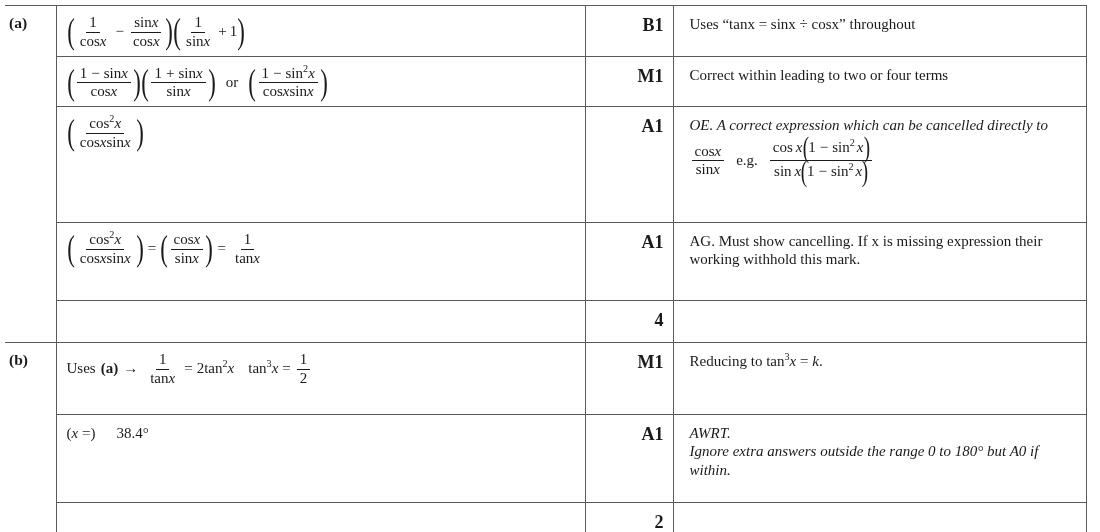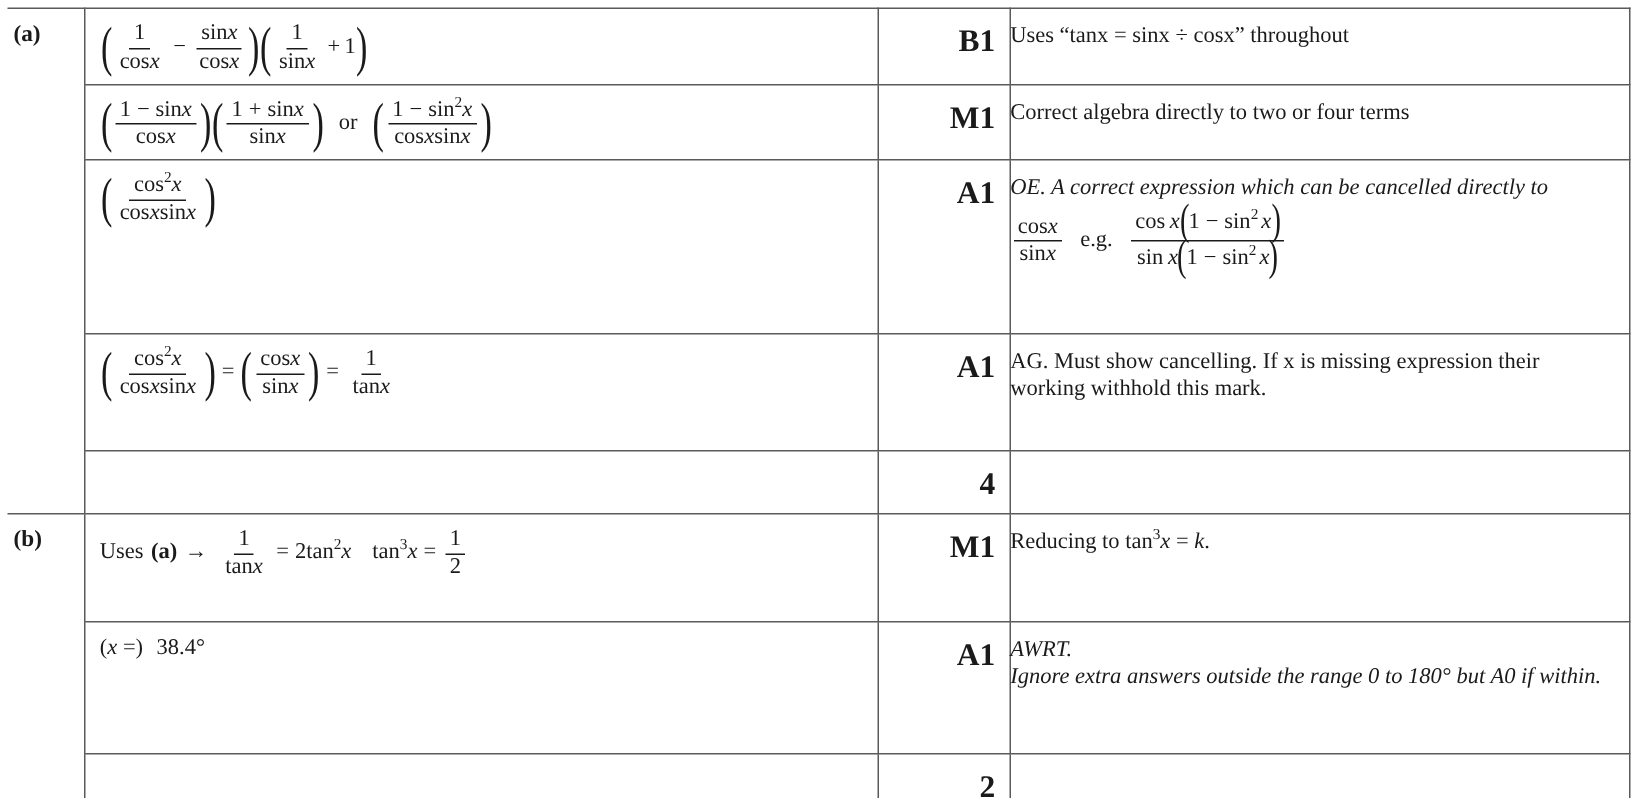--- a/index.html
+++ b/index.html
@@ -55,25 +55,25 @@
   }
 
   td.work-cell {
     padding: 9px 6px 6px 10px;
     font-size: 15px;
   }
   td.mark-cell {
     text-align: right;
     padding: 9px 9px 6px 4px;
     font-weight: bold;
-    font-size: 21px;
+    font-size: 18px;
     white-space: nowrap;
   }
   td.notes-cell {
-    padding: 9px 8px 6px 0;
+    padding: 9px 8px 6px 16px;
     font-size: 15px;
     line-height: 1.22;
     margin-left: 46px;
   }
 
   
   .math {
     display: inline-block;
     vertical-align: middle;
     font-family: "Liberation Serif", "DejaVu Serif", serif;
@@ -211,21 +211,21 @@
               <span class="paren">(</span>
               <span class="frac">
                 <span class="num"><span>1</span><span class="op">−</span><span class="fnc">sin</span><span class="sup">2</span><span class="ital">x</span></span>
                 <span class="den"><span class="fnc">cos</span><span class="ital">x</span><span class="fnc">sin</span><span class="ital">x</span></span>
               </span>
               <span class="paren">)</span>
             </span>
           </span>
         </td>
         <td class="mark-cell">M1</td>
-        <td class="notes-cell">Correct algebra directly to two or four terms</td>
+        <td class="notes-cell">Correct within leading to two or four terms</td>
       </tr>
 
       <tr>
         <td class="work-cell" style="height:100px">
           <span class="math">
             <span class="mrow">
               <span class="paren">(</span>
               <span class="frac">
                 <span class="num"><span class="fnc">cos</span><span class="sup">2</span><span class="ital">x</span></span>
                 <span class="den"><span class="fnc">cos</span><span class="ital">x</span><span class="fnc">sin</span><span class="ital">x</span></span>
@@ -326,21 +326,21 @@
         <td class="notes-cell">
           <span>Reducing to <span class="fnc">tan</span><span class="sup">3</span><span class="ital">x</span> = <span class="ital">k</span>.</span>
         </td>
       </tr>
 
       <tr>
         <td class="work-cell" style="height:72px">
           <span class="math">
             <span class="mrow">
               <span>(<span class="ital">x</span>&nbsp;=)</span>
-              <span style="padding-left:9px">38.4°</span>
+              <span style="padding-left:21px">38.4°</span>
             </span>
           </span>
         </td>
         <td class="mark-cell">A1</td>
         <td class="notes-cell">
           <div class="notes-para">AWRT.</div>
           <div class="notes-para">Ignore extra answers outside the range 0 to 180° but A0 if within.</div>
         </td>
       </tr>
 

